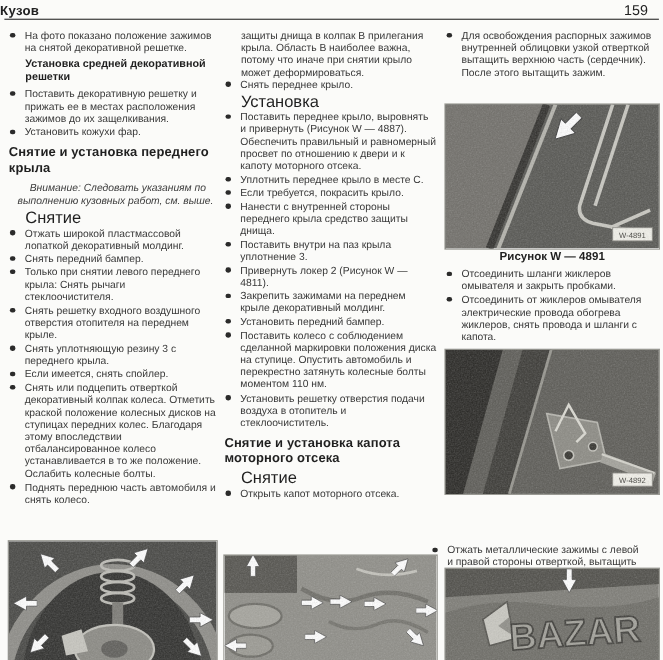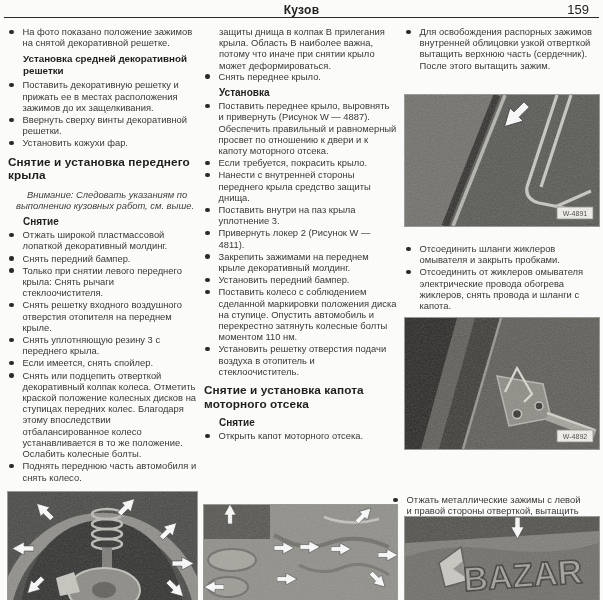--- a/index.html
+++ b/index.html
@@ -7,21 +7,21 @@
     position:relative;
     width:603px;height:600px;
     background:#fbfbf9;
     overflow:hidden;
     font-family:"Liberation Sans","DejaVu Sans",sans-serif;
     color:#383838;
   }
   
   .hdr-title{
     position:absolute;top:3px;left:0;width:100%;
-    text-align:center;font-weight:bold;font-size:12px;color:#222;
+    font-weight:bold;font-size:12px;color:#222;
     letter-spacing:.3px;
   }
   .hdr-page{
     position:absolute;top:2px;right:14px;
     font-size:13px;color:#222;font-weight:normal;
   }
   .hdr-rule{
     position:absolute;top:17px;left:4px;right:4px;height:0;
     border-top:1.6px solid #2a2a2a;
   }
@@ -30,21 +30,21 @@
   .col1{left:8px;width:189px;}
   .col2{left:204px;width:193px;}
   .abs{position:absolute;font-size:9.4px;line-height:11.2px;}
 
   .bullet{display:flex;align-items:flex-start;margin:0 0 1px 0;}
   .dot{flex:none;width:4.5px;height:4.5px;border-radius:50%;background:#2b2b2b;margin:3.5px 9px 0 1px;}
   .btext{flex:1;}
   .cont{margin-left:15px;}
   .h1{font-weight:bold;font-size:11.8px;line-height:13.5px;color:#1f1f1f;margin:7px 0 6px 0;letter-spacing:.1px;}
   .h2{font-weight:bold;font-size:9.8px;line-height:11.5px;color:#1f1f1f;margin:5px 0 3px 15px;}
-  .sub{font-weight:bold;font-size:10px;color:#1f1f1f;margin:5px 0 2px 15px;}
+  .sub{font-weight:normal;font-size:15px;color:#1f1f1f;margin:5px 0 2px 15px;}
   .note{font-style:italic;margin:5px 2px 4px 8px;text-indent:11px;color:#3d3d3d;}
   .caption{font-weight:bold;font-size:10.5px;color:#1f1f1f;text-align:center;}
 
   .photo{position:absolute;box-shadow:0 0 0 1px #9a9a94;}
   .photo svg{display:block;}
 </style>
 </head>
 <body>
 
 <svg width="0" height="0" style="position:absolute" aria-hidden="true">
@@ -70,24 +70,20 @@
       <span class="dot"></span>
       <span class="btext">На фото показано положение зажимов на снятой декоративной решетке.</span>
     </div>
     <div class="h2">Установка средней декоративной решетки</div>
     <div class="bullet">
       <span class="dot"></span>
       <span class="btext">Поставить декоративную решетку и прижать ее в местах расположения зажимов до их защелкивания.</span>
     </div>
     <div class="bullet">
       <span class="dot"></span>
-      <span class="btext">Ввернуть сверху винты декоративной решетки.</span>
-    </div>
-    <div class="bullet">
-      <span class="dot"></span>
       <span class="btext">Установить кожухи фар.</span>
     </div>
     <div class="h1">Снятие и установка переднего крыла</div>
     <div class="note">Внимание: Следовать указаниям по выполнению кузовных работ, см. выше.</div>
     <div class="sub">Снятие</div>
     <div class="bullet">
       <span class="dot"></span>
       <span class="btext">Отжать широкой пластмассовой лопаткой декоративный молдинг.</span>
     </div>
     <div class="bullet">
@@ -126,20 +122,24 @@
       <span class="dot"></span>
       <span class="btext">Снять переднее крыло.</span>
     </div>
     <div class="sub">Установка</div>
     <div class="bullet">
       <span class="dot"></span>
       <span class="btext">Поставить переднее крыло, выровнять и привернуть (Рисунок W — 4887). Обеспечить правильный и равномерный просвет по отношению к двери и к капоту моторного отсека.</span>
     </div>
     <div class="bullet">
       <span class="dot"></span>
+      <span class="btext">Уплотнить переднее крыло в месте С.</span>
+    </div>
+    <div class="bullet">
+      <span class="dot"></span>
       <span class="btext">Если требуется, покрасить крыло.</span>
     </div>
     <div class="bullet">
       <span class="dot"></span>
       <span class="btext">Нанести с внутренней стороны переднего крыла средство защиты днища.</span>
     </div>
     <div class="bullet">
       <span class="dot"></span>
       <span class="btext">Поставить внутри на паз крыла уплотнение 3.</span>
     </div>
@@ -171,20 +171,21 @@
     </div>
   </div>
 
   <div class="abs" style="left:405px;top:26px;width:194px;">
     <div class="bullet">
       <span class="dot"></span>
       <span class="btext">Для освобождения распорных зажимов внутренней облицовки узкой отверткой вытащить верхнюю часть (сердечник). После этого вытащить зажим.</span>
     </div>
   </div>
 
+  <div class="abs caption" style="left:405px;top:228px;width:194px;">Рисунок W — 4891</div>
 
   <div class="abs" style="left:405px;top:243px;width:194px;">
     <div class="bullet">
       <span class="dot"></span>
       <span class="btext">Отсоединить шланги жиклеров омывателя и закрыть пробками.</span>
     </div>
     <div class="bullet">
       <span class="dot"></span>
       <span class="btext">Отсоединить от жиклеров омывателя электрические провода обогрева жиклеров, снять провода и шланги с капота.</span>
     </div>

